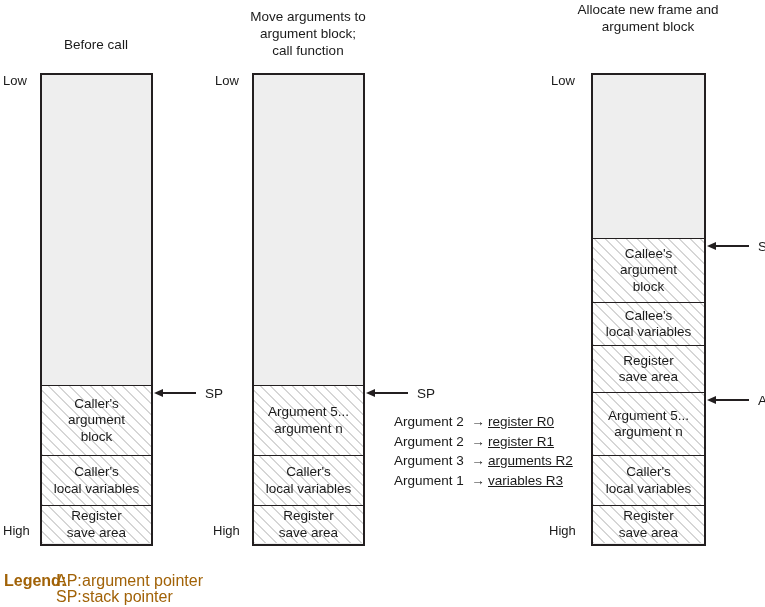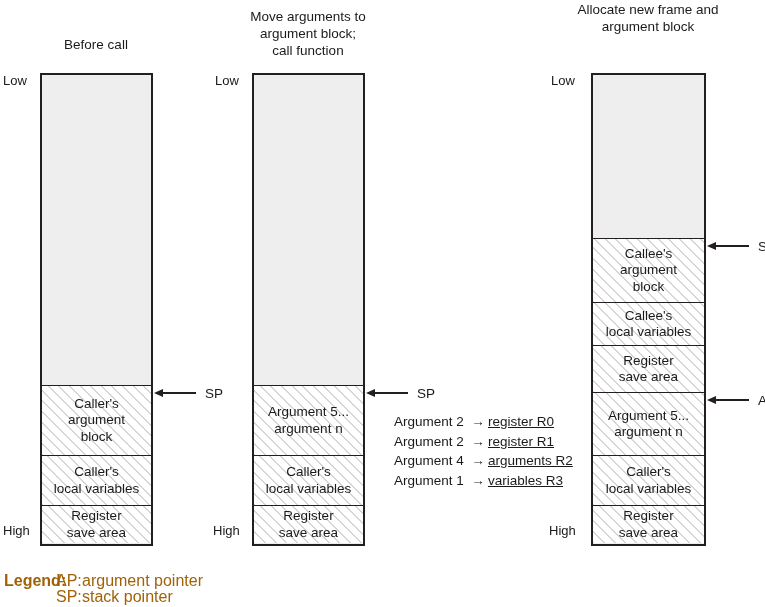--- a/index.html
+++ b/index.html
@@ -198,21 +198,21 @@
     <span class="arg">Argument 2</span>
     <span class="arrow">→</span>
     <span class="reg">register R0</span>
   </div>
   <div class="row">
     <span class="arg">Argument 2</span>
     <span class="arrow">→</span>
     <span class="reg">register R1</span>
   </div>
   <div class="row">
-    <span class="arg">Argument 4</span>
+    <span class="arg">Argument 3</span>
     <span class="arrow">→</span>
     <span class="reg">arguments R2</span>
   </div>
   <div class="row">
     <span class="arg">Argument 1</span>
     <span class="arrow">→</span>
     <span class="reg">variables R3</span>
   </div>
 </div>
 

